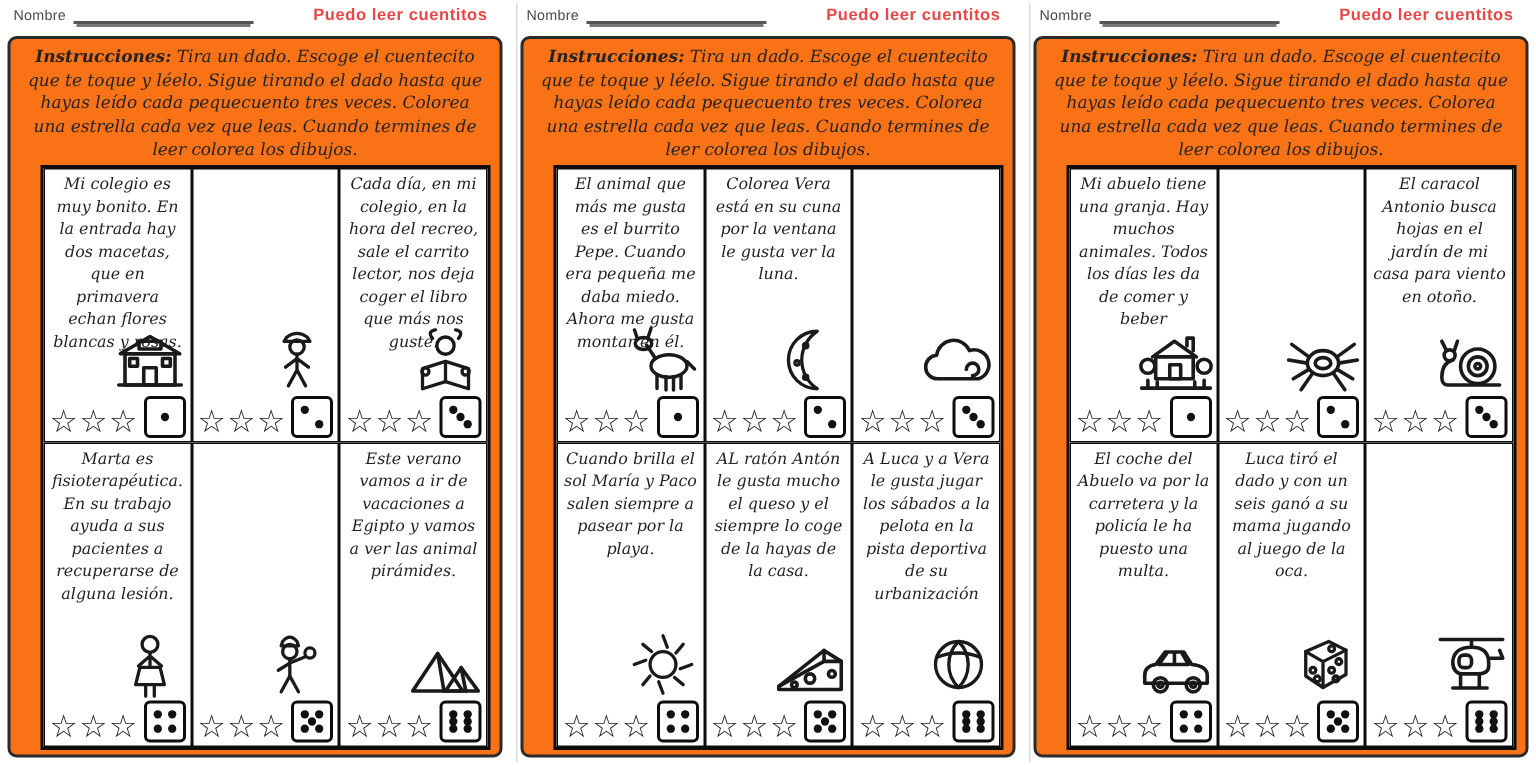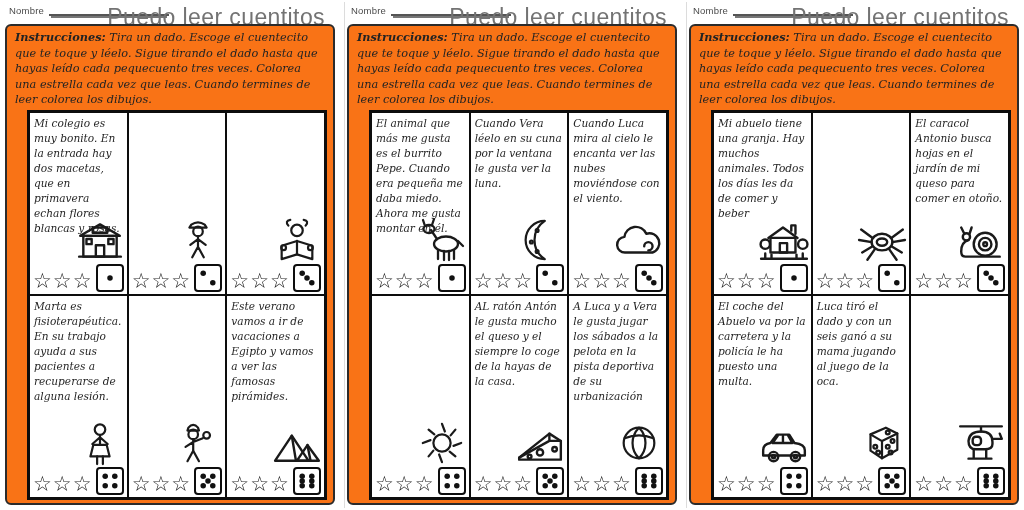--- a/index.html
+++ b/index.html
@@ -1,23 +1,23 @@
 <!DOCTYPE html>
 <html><head>
 <meta charset="utf-8">
 <style>
   html,body{margin:0;padding:0;background:#ffffff;}
   body{width:1024px;height:510px;overflow:hidden;font-family:"Liberation Sans",sans-serif;color:#1c1c1c;}
-  .pages{display:flex;gap:7px;height:100%;box-sizing:border-box;padding:2px 3px;}
+  .pages{display:flex;gap:7px;height:100%;box-sizing:border-box;padding:2px 3px;text-align:center;}
   .page{flex:1 1 0;position:relative;background:#fff;}
   .page + .page{border-left:1px solid #dcdcdc;}
   .page-head{position:relative;height:22px;}
   .nombre-label{position:absolute;left:6px;top:3px;font-size:9.5px;color:#4a4a4a;letter-spacing:.2px;}
   .name-line{position:absolute;left:46px;top:1px;width:120px;height:11px;border-bottom:2px solid #555;box-shadow:0 4px 0 -2px #777;}
-  .title{position:absolute;right:12px;top:2px;margin:0;font-size:23px;font-weight:400;letter-spacing:.4px;color:#737373;font-family:"Liberation Sans",sans-serif;}
+  .title{position:absolute;right:12px;top:2px;margin:0;font-size:11px;font-weight:700;letter-spacing:.4px;color:#ef4444;font-family:"Liberation Sans",sans-serif;}
   .sheet{position:absolute;top:22px;left:2px;right:2px;bottom:3px;border:2px solid #2b2b2b;border-radius:6px;display:flex;flex-direction:column;padding:3px 6px 3px;box-sizing:border-box;background:#f97316;}
   .instructions{margin:1px 2px 2px;font:italic 11.3px/1.38 "DejaVu Serif",serif;color:#232323;}
   .instructions strong{font-weight:700;}
   .grid{flex:1;border:2.5px solid #0d0d0d;display:grid;grid-template-columns:1fr 1fr 1fr;grid-template-rows:47.5% 1fr;min-height:0;margin-left:14px;}
   .cell{position:relative;border:1.7px solid #0d0d0d;padding:3px 4px 34px;overflow:hidden;box-sizing:border-box;background:#fff;}
   .story{font:italic 10.6px/1.42 "DejaVu Serif",serif;color:#1f1f1f;}
   .illus{position:absolute;right:2px;bottom:31px;width:50px;height:46px;}
   .illus svg{width:100%;height:100%;fill:none;stroke:#1a1a1a;stroke-width:2.3;stroke-linecap:round;stroke-linejoin:round;}
   .cell-bottom{position:absolute;left:3px;right:3px;bottom:2px;display:flex;align-items:flex-end;justify-content:space-between;}
   .stars{font-family:"DejaVu Sans",sans-serif;font-size:21px;line-height:1;letter-spacing:1px;color:#222;}
@@ -71,20 +71,21 @@
       <div class="die">
                 <svg viewBox="0 0 100 100">
                   <circle cx="30" cy="30" r="11.5" fill="#111" stroke="none"></circle>
                   <circle cx="70" cy="70" r="11.5" fill="#111" stroke="none"></circle>
                 </svg>
               </div>
     </div>
   </div>
 
   <div class="cell">
+    <div class="story">Cada día, en mi colegio, en la hora del recreo, sale el carrito lector, nos deja coger el libro que más nos guste.</div>
     <div class="illus"><svg viewBox="0 0 48 48">
                 <circle cx="24" cy="14" r="6"></circle>
                 <path d="M15 9 q-4 -5 2 -6 M33 9 q4 -5 -2 -6"></path>
                 <path d="M8 30 L24 25 L40 30 L40 44 L24 39 L8 44 Z"></path>
                 <path d="M24 25 V39"></path>
                 <circle cx="10" cy="32" r="2.5"></circle>
                 <circle cx="38" cy="32" r="2.5"></circle>
               </svg></div>
     <div class="cell-bottom">
       <div class="stars"><span class="star">☆</span><span class="star">☆</span><span class="star">☆</span></div>
@@ -135,21 +136,21 @@
                   <circle cx="70" cy="30" r="11.5" fill="#111" stroke="none"></circle>
                   <circle cx="50" cy="50" r="11.5" fill="#111" stroke="none"></circle>
                   <circle cx="30" cy="70" r="11.5" fill="#111" stroke="none"></circle>
                   <circle cx="70" cy="70" r="11.5" fill="#111" stroke="none"></circle>
                 </svg>
               </div>
     </div>
   </div>
 
   <div class="cell">
-    <div class="story">Este verano vamos a ir de vacaciones a Egipto y vamos a ver las famosas pirámides.</div>
+    <div class="story">Este verano vamos a ir de vacaciones a Egipto y vamos a ver las animal pirámides.</div>
     <div class="illus"><svg viewBox="0 0 48 44">
                 <path d="M3 39 L19 15 L35 39 Z"></path>
                 <path d="M19 15 L23 39"></path>
                 <path d="M24 39 L34 24 L45 39 Z"></path>
                 <path d="M34 24 L37 39"></path>
               </svg></div>
     <div class="cell-bottom">
       <div class="stars"><span class="star">☆</span><span class="star">☆</span><span class="star">☆</span></div>
       <div class="die">
                 <svg viewBox="0 0 100 100">
@@ -189,57 +190,57 @@
       <div class="stars"><span class="star">☆</span><span class="star">☆</span><span class="star">☆</span></div>
       <div class="die">
                 <svg viewBox="0 0 100 100">
                   <circle cx="50" cy="50" r="11.5" fill="#111" stroke="none"></circle>
                 </svg>
               </div>
     </div>
   </div>
 
   <div class="cell">
-    <div class="story">Cuando Vera léelo en su cuna por la ventana le gusta ver la luna.</div>
+    <div class="story">Colorea Vera está en su cuna por la ventana le gusta ver la luna.</div>
     <div class="illus"><svg viewBox="0 0 48 48">
                 <path d="M29 4 A 20 20 0 1 0 29 44 A 24 24 0 0 1 29 4 Z"></path>
                 <circle cx="21" cy="14" r="1.5"></circle>
                 <circle cx="15" cy="26" r="1.5"></circle>
                 <circle cx="21" cy="36" r="1.5"></circle>
               </svg></div>
     <div class="cell-bottom">
       <div class="stars"><span class="star">☆</span><span class="star">☆</span><span class="star">☆</span></div>
       <div class="die">
                 <svg viewBox="0 0 100 100">
                   <circle cx="30" cy="30" r="11.5" fill="#111" stroke="none"></circle>
                   <circle cx="70" cy="70" r="11.5" fill="#111" stroke="none"></circle>
                 </svg>
               </div>
     </div>
   </div>
 
   <div class="cell">
-    <div class="story">Cuando Luca mira al cielo le encanta ver las nubes moviéndose con el viento.</div>
     <div class="illus"><svg viewBox="0 0 48 40">
                 <path d="M11 32 a7.5 7.5 0 0 1 -1 -15 a11 11 0 0 1 21 -3 a8 8 0 0 1 6 18 z"></path>
                 <path d="M29 26 a4 4 0 1 1 4 4"></path>
               </svg></div>
     <div class="cell-bottom">
       <div class="stars"><span class="star">☆</span><span class="star">☆</span><span class="star">☆</span></div>
       <div class="die">
                 <svg viewBox="0 0 100 100">
                   <circle cx="30" cy="30" r="11.5" fill="#111" stroke="none"></circle>
                   <circle cx="50" cy="50" r="11.5" fill="#111" stroke="none"></circle>
                   <circle cx="70" cy="70" r="11.5" fill="#111" stroke="none"></circle>
                 </svg>
               </div>
     </div>
   </div>
 
   <div class="cell">
+    <div class="story">Cuando brilla el sol María y Paco salen siempre a pasear por la playa.</div>
     <div class="illus"><svg viewBox="0 0 48 48">
                 <circle cx="24" cy="24" r="9"></circle>
                 <path d="M24 4 l3 8 M24 44 l-3 -8 M4 24 l8 -3 M44 24 l-8 3 M10 10 l6 5 M38 38 l-6 -5 M38 10 l-5 6 M10 38 l5 -6"></path>
               </svg></div>
     <div class="cell-bottom">
       <div class="stars"><span class="star">☆</span><span class="star">☆</span><span class="star">☆</span></div>
       <div class="die">
                 <svg viewBox="0 0 100 100">
                   <circle cx="30" cy="30" r="11.5" fill="#111" stroke="none"></circle>
                   <circle cx="70" cy="30" r="11.5" fill="#111" stroke="none"></circle>
@@ -338,21 +339,21 @@
       <div class="die">
                 <svg viewBox="0 0 100 100">
                   <circle cx="30" cy="30" r="11.5" fill="#111" stroke="none"></circle>
                   <circle cx="70" cy="70" r="11.5" fill="#111" stroke="none"></circle>
                 </svg>
               </div>
     </div>
   </div>
 
   <div class="cell">
-    <div class="story">El caracol Antonio busca hojas en el jardín de mi queso para comer en otoño.</div>
+    <div class="story">El caracol Antonio busca hojas en el jardín de mi casa para viento en otoño.</div>
     <div class="illus"><svg viewBox="0 0 48 44">
                 <path d="M42 38 H9 q-4 0 -4 -5 q0 -9 7 -11"></path>
                 <circle cx="10" cy="19" r="3.5"></circle>
                 <path d="M8 16 l-3 -6 M13 16 l2 -6"></path>
                 <circle cx="28" cy="26" r="11"></circle>
                 <circle cx="28" cy="26" r="6"></circle>
                 <circle cx="28" cy="26" r="1.8"></circle>
               </svg></div>
     <div class="cell-bottom">
       <div class="stars"><span class="star">☆</span><span class="star">☆</span><span class="star">☆</span></div>

